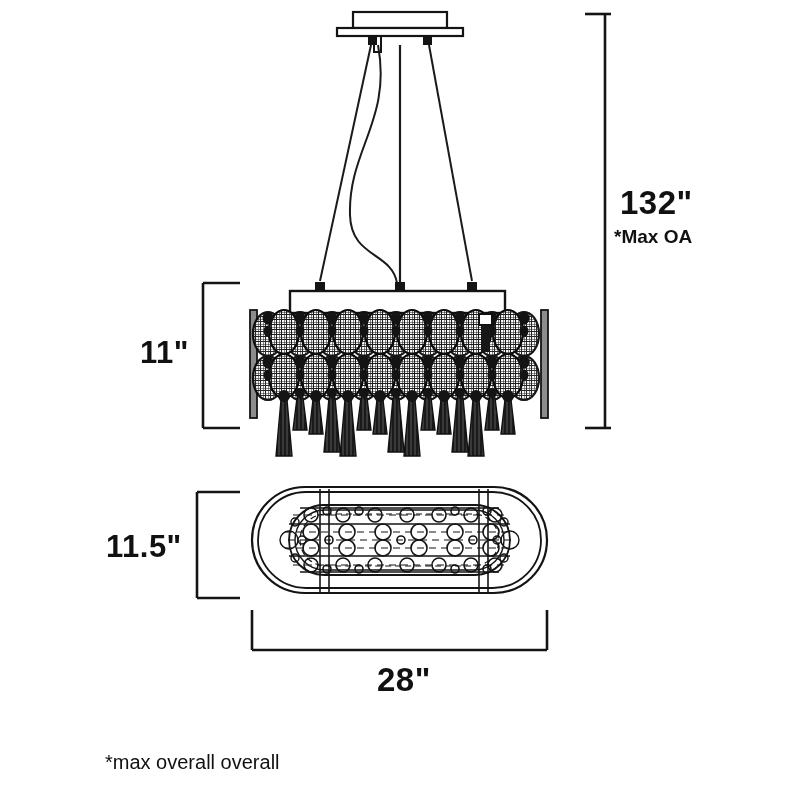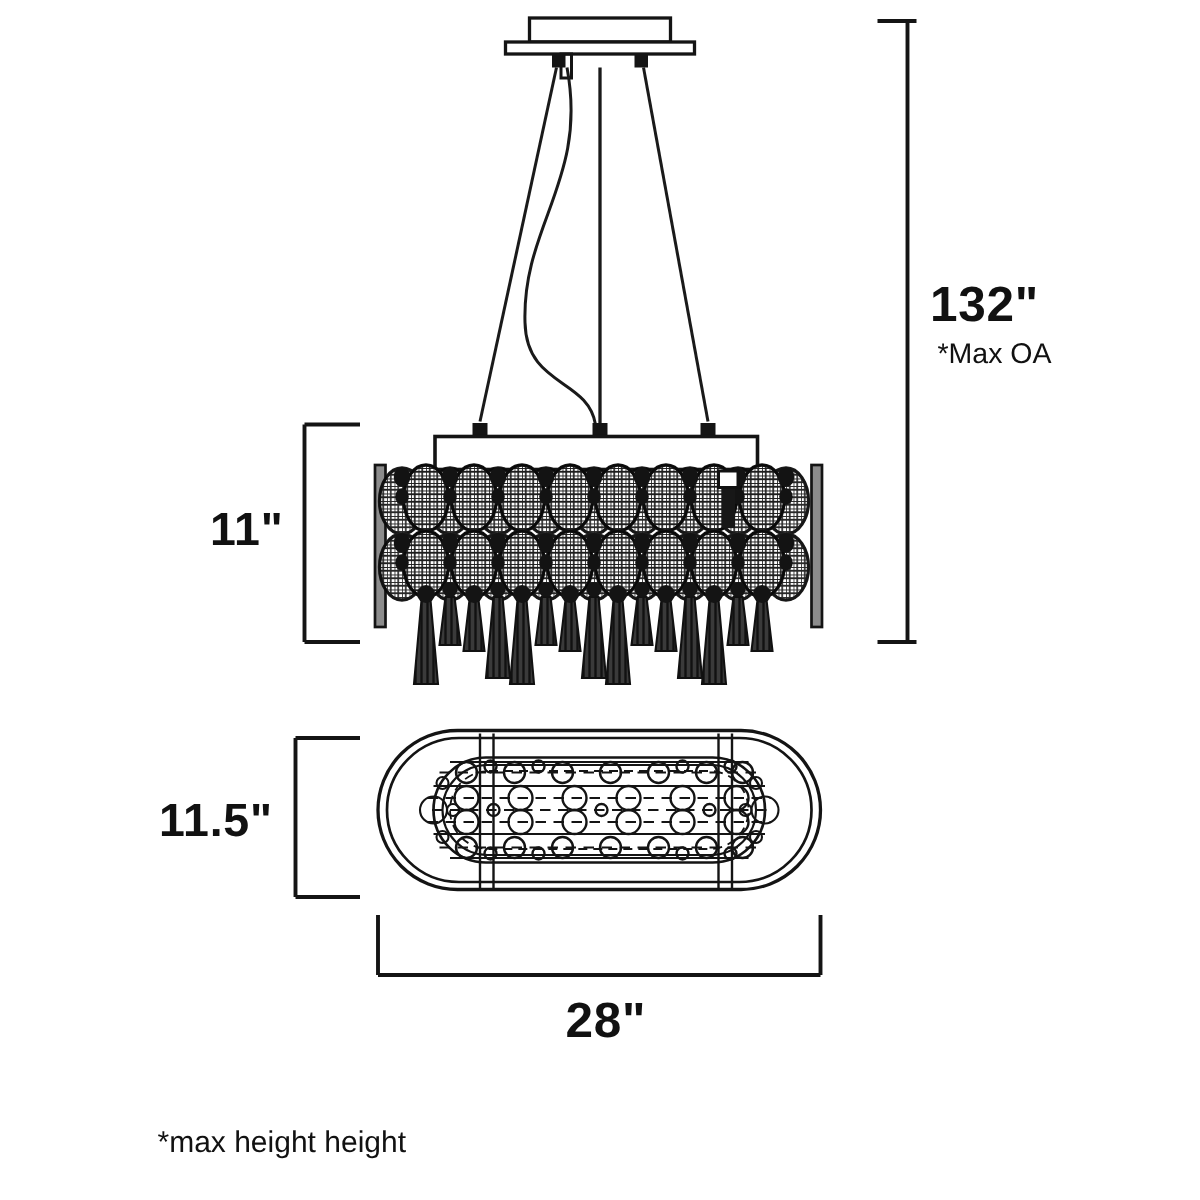--- a/index.html
+++ b/index.html
@@ -36,22 +36,21 @@
     left: 620px;
     top: 186px;
     font-size: 33px;
     font-weight: 700;
     letter-spacing: 0.5px;
   }
   #label-132-sub {
     left: 614px;
     top: 227px;
     font-size: 19px;
-    font-weight: 400;
-    margin-left: 11px;
+    font-weight: 700;
   }
   #label-11 {
     left: 140px;
     top: 337px;
     font-size: 31px;
     font-weight: 700;
     letter-spacing: 0.5px;
   }
   #label-115 {
     left: 106px;
@@ -467,15 +466,15 @@
   <div class="dim-label" id="label-132">132"</div>
 
   <div class="dim-label" id="label-132-sub">*Max OA</div>
 
   <div class="dim-label" id="label-11">11"</div>
 
   <div class="dim-label" id="label-115">11.5"</div>
 
   <div class="dim-label" id="label-28">28"</div>
 
-  <div class="dim-label" id="footnote">*max height height</div>
+  <div class="dim-label" id="footnote">*max overall overall</div>
 
 </div>
 
 </body></html>

